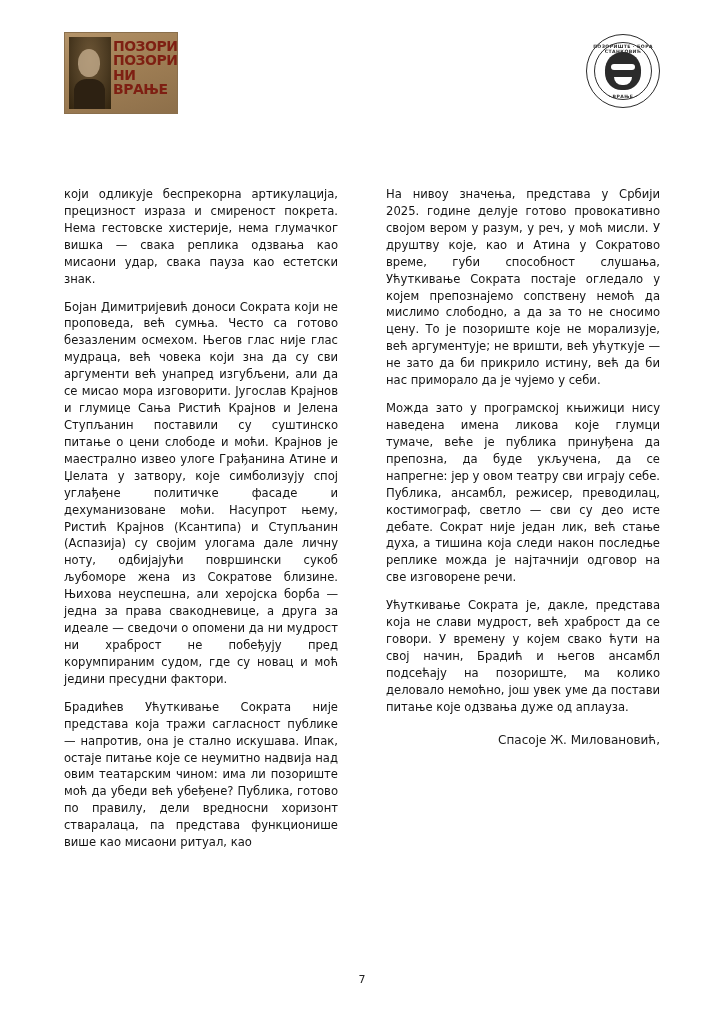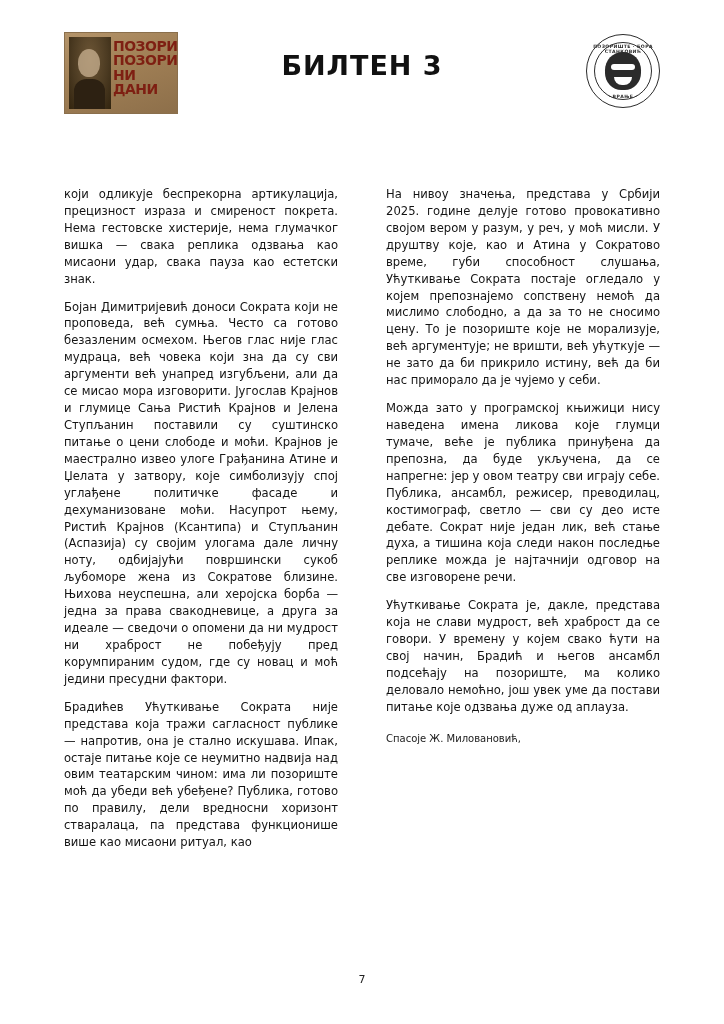--- a/index.html
+++ b/index.html
@@ -187,22 +187,22 @@
     margin: 0 0 11px 0;
     font-size: 11.6px;
     line-height: 1.46;
     text-align: justify;
     text-justify: inter-word;
     hyphens: manual;
     color: #141414;
   }
   .signature {
     margin-top: 16px;
-    text-align: left;
-    font-size: 10px;
+    text-align: right;
+    font-size: 12px;
     line-height: 1.46;
   }
 
   
   .page-number {
     position: absolute;
     bottom: 38px;
     left: 0;
     width: 724px;
     text-align: center;
@@ -215,25 +215,24 @@
 
 <div class="page">
 
   <div class="header">
 
     <div class="logo-left">
       <div class="portrait"></div>
       <div class="words">
         <div class="w1">ПОЗОРИШ</div>
         <div class="w2">ПОЗОРИШ</div>
-        <div class="w3">НИ ДАНИ</div>
+        <div class="w3">НИ ВРАЊЕ</div>
       </div>
     </div>
 
-    <div class="bulletin-title">БИЛТЕН 3</div>
 
     <div class="logo-right">
       <div class="ring"></div>
       <div class="ring-inner"></div>
       <div class="face"></div>
       <div class="arc-text">
         <div class="arc-top">ПОЗОРИШТЕ · БОРА СТАНКОВИЋ</div>
         <div class="arc-bottom">· ВРАЊЕ ·</div>
       </div>
     </div>

